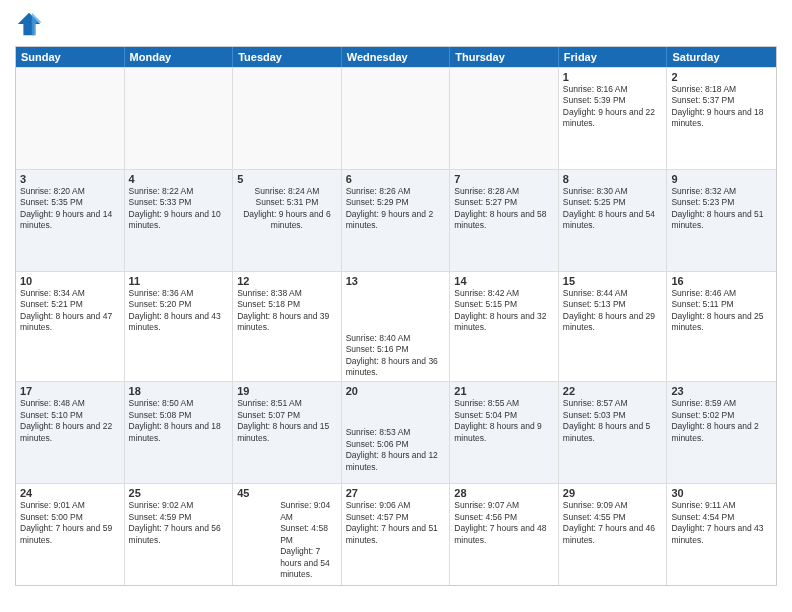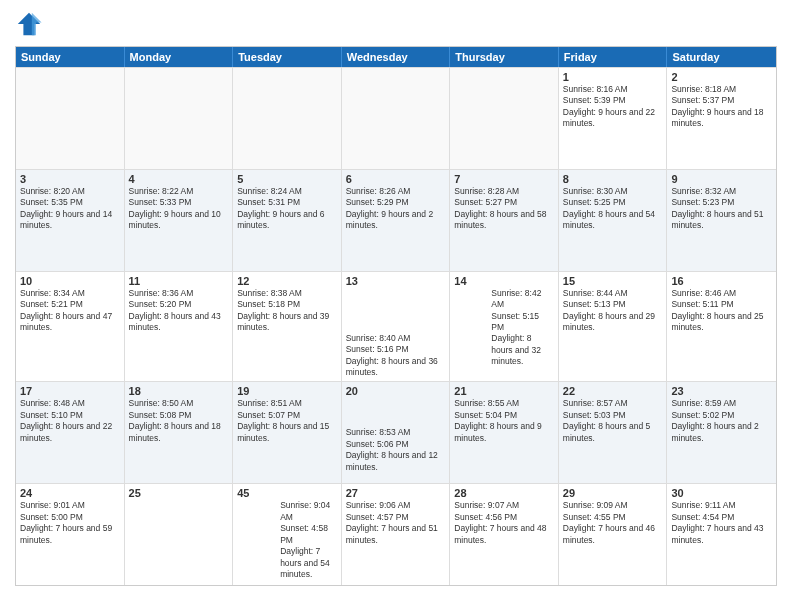--- a/index.html
+++ b/index.html
@@ -167,21 +167,21 @@
 Daylight: 9 hours and 14 minutes.</div>
           </div>
           <div class="cal-cell alt-bg">
             <span class="day-num">4</span>
             <div class="day-info" style="white-space: pre-line;">Sunrise: 8:22 AM
 Sunset: 5:33 PM
 Daylight: 9 hours and 10 minutes.</div>
           </div>
           <div class="cal-cell alt-bg">
             <span class="day-num">5</span>
-            <div class="day-info" style="white-space: pre-line;">Sunrise: 8:24 AM
+            <div class="day-info" style="white-space: pre-line; text-align: center;">Sunrise: 8:24 AM
 Sunset: 5:31 PM
 Daylight: 9 hours and 6 minutes.</div>
           </div>
           <div class="cal-cell alt-bg">
             <span class="day-num">6</span>
             <div class="day-info" style="white-space: pre-line;">Sunrise: 8:26 AM
 Sunset: 5:29 PM
 Daylight: 9 hours and 2 minutes.</div>
           </div>
           <div class="cal-cell alt-bg">
@@ -223,21 +223,21 @@
 Daylight: 8 hours and 39 minutes.</div>
           </div>
           <div class="cal-cell">
             <span class="day-num">13</span>
             <div class="day-info" style="white-space: pre-line; margin-top: 46px;">Sunrise: 8:40 AM
 Sunset: 5:16 PM
 Daylight: 8 hours and 36 minutes.</div>
           </div>
           <div class="cal-cell">
             <span class="day-num">14</span>
-            <div class="day-info" style="white-space: pre-line; margin-left: 37px;">Sunrise: 8:42 AM
+            <div class="day-info" style="white-space: pre-line;">Sunrise: 8:42 AM
 Sunset: 5:15 PM
 Daylight: 8 hours and 32 minutes.</div>
           </div>
           <div class="cal-cell">
             <span class="day-num">15</span>
             <div class="day-info" style="white-space: pre-line;">Sunrise: 8:44 AM
 Sunset: 5:13 PM
 Daylight: 8 hours and 29 minutes.</div>
           </div>
           <div class="cal-cell">
@@ -293,20 +293,23 @@
         </div>
         <div class="cal-row">
           <div class="cal-cell">
             <span class="day-num">24</span>
             <div class="day-info" style="white-space: pre-line;">Sunrise: 9:01 AM
 Sunset: 5:00 PM
 Daylight: 7 hours and 59 minutes.</div>
           </div>
           <div class="cal-cell">
             <span class="day-num">25</span>
+            <div class="day-info" style="white-space: pre-line;">Sunrise: 9:02 AM
+Sunset: 4:59 PM
+Daylight: 7 hours and 56 minutes.</div>
           </div>
           <div class="cal-cell">
             <span class="day-num">45</span>
             <div class="day-info" style="white-space: pre-line; margin-left: 43px;">Sunrise: 9:04 AM
 Sunset: 4:58 PM
 Daylight: 7 hours and 54 minutes.</div>
           </div>
           <div class="cal-cell">
             <span class="day-num">27</span>
             <div class="day-info" style="white-space: pre-line;">Sunrise: 9:06 AM

